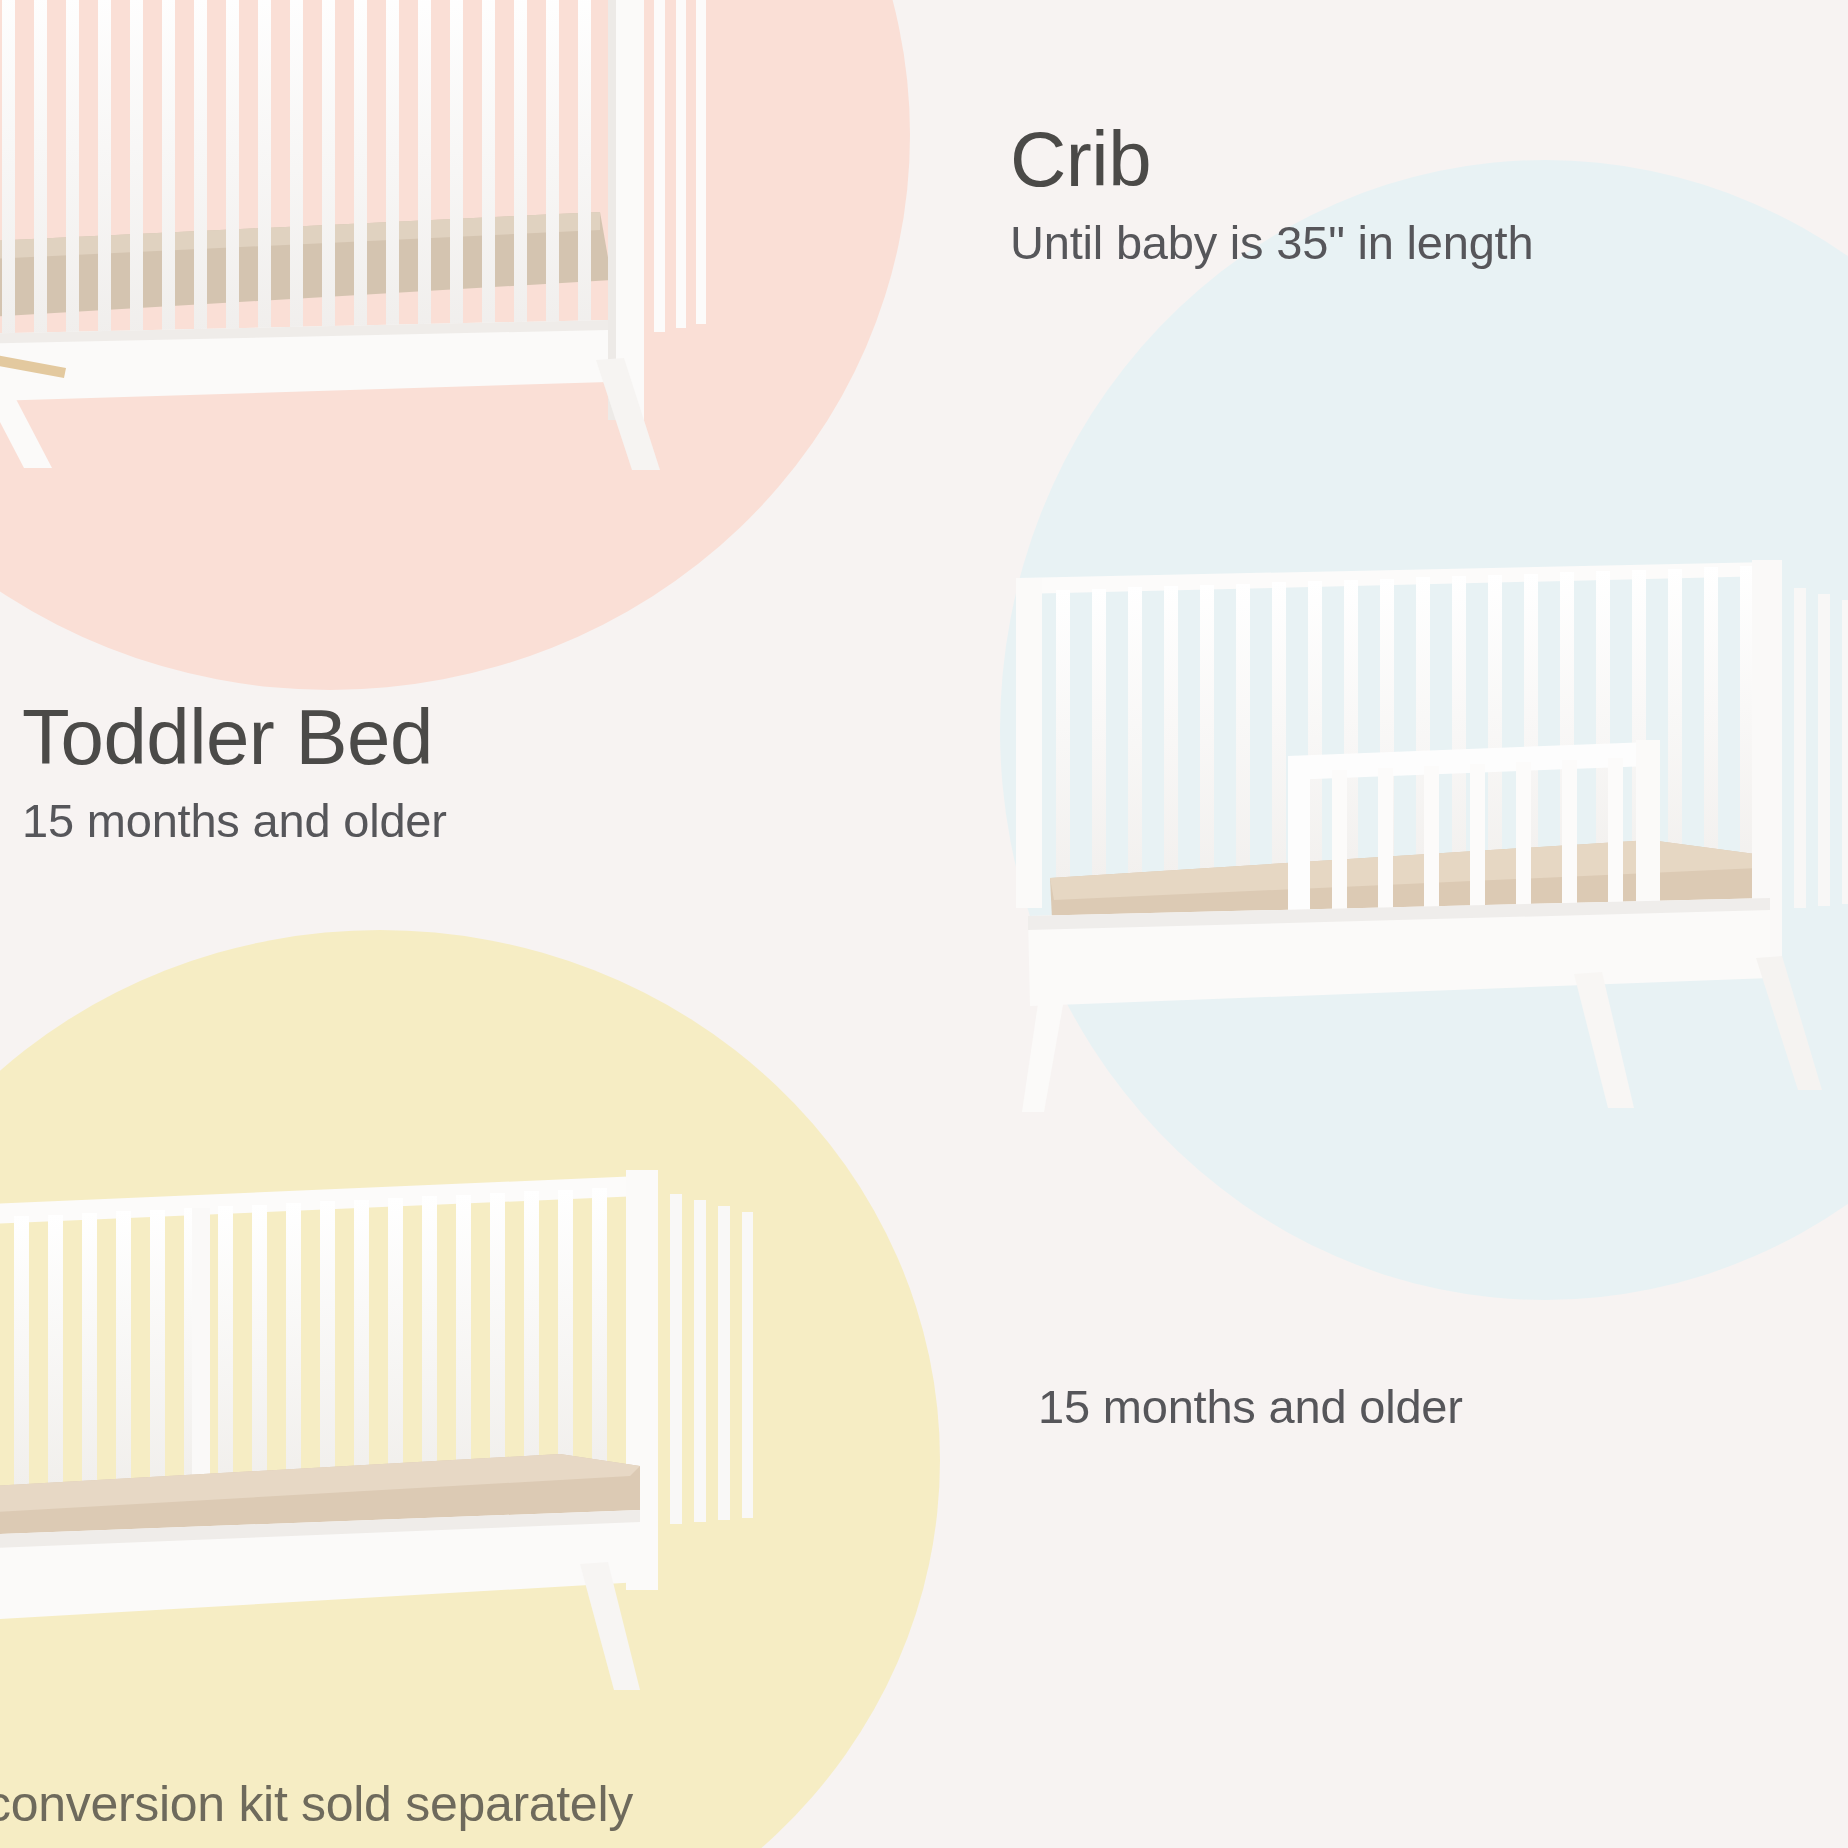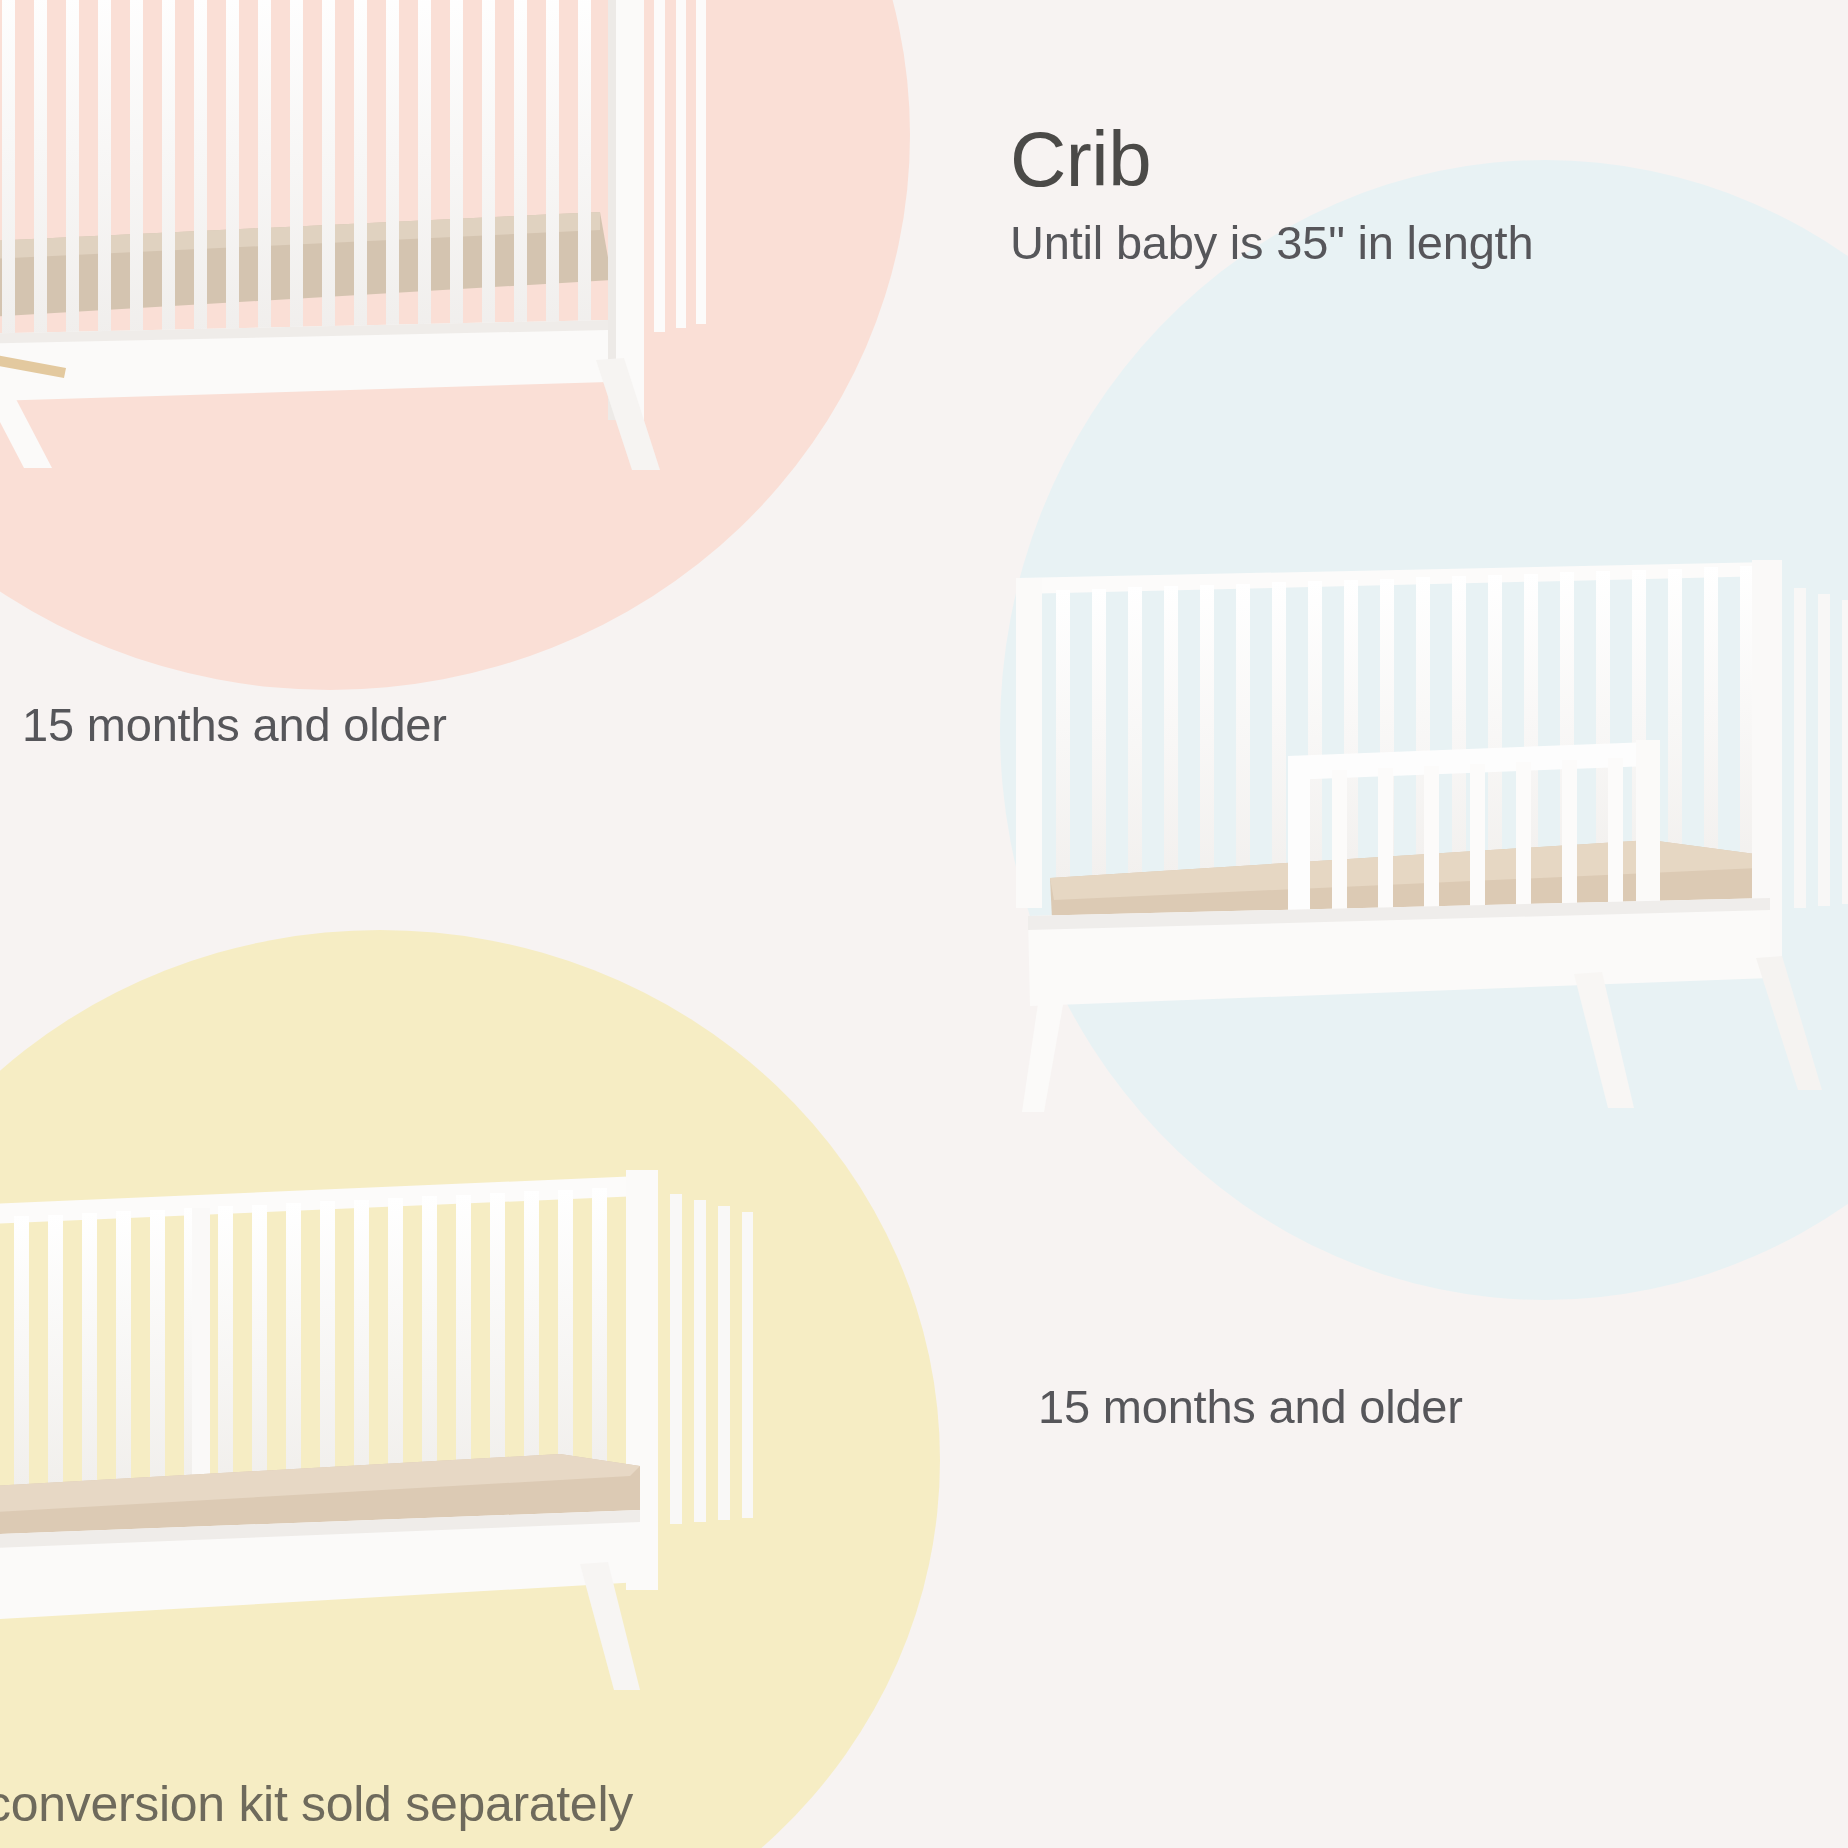--- a/index.html
+++ b/index.html
@@ -299,20 +299,21 @@
       </g>
     </svg>
   </div>
 
   <div class="text-block" id="text-crib">
     <p class="stage-title">Crib</p>
     <p class="stage-sub">Until baby is 35" in length</p>
   </div>
 
   <div class="text-block" id="text-toddler">
+    <p class="stage-title">Toddler Bed</p>
     <p class="stage-sub">15 months and older</p>
   </div>
 
   <div class="text-block" id="text-daybed">
     <p class="stage-sub">15 months and older</p>
   </div>
 
   <p id="footer-note">conversion kit sold separately</p>
 
 </div>

